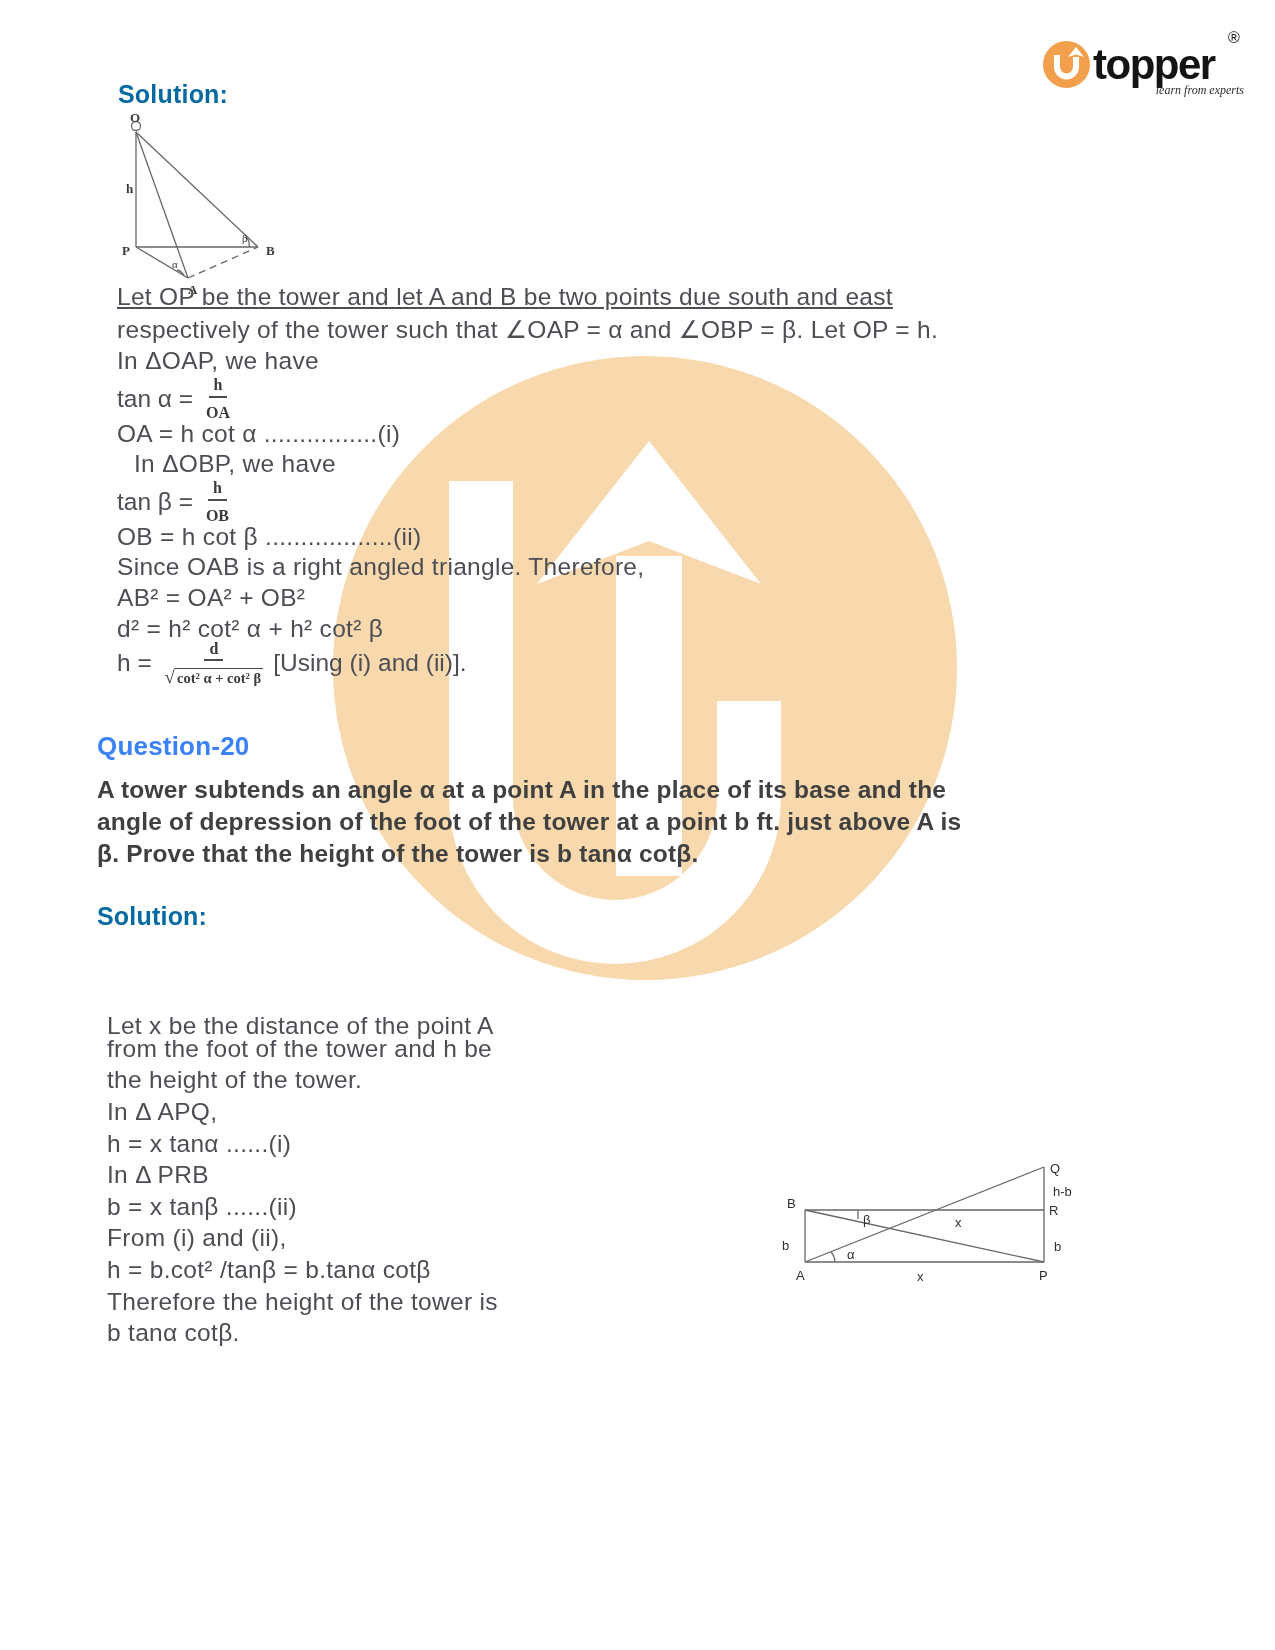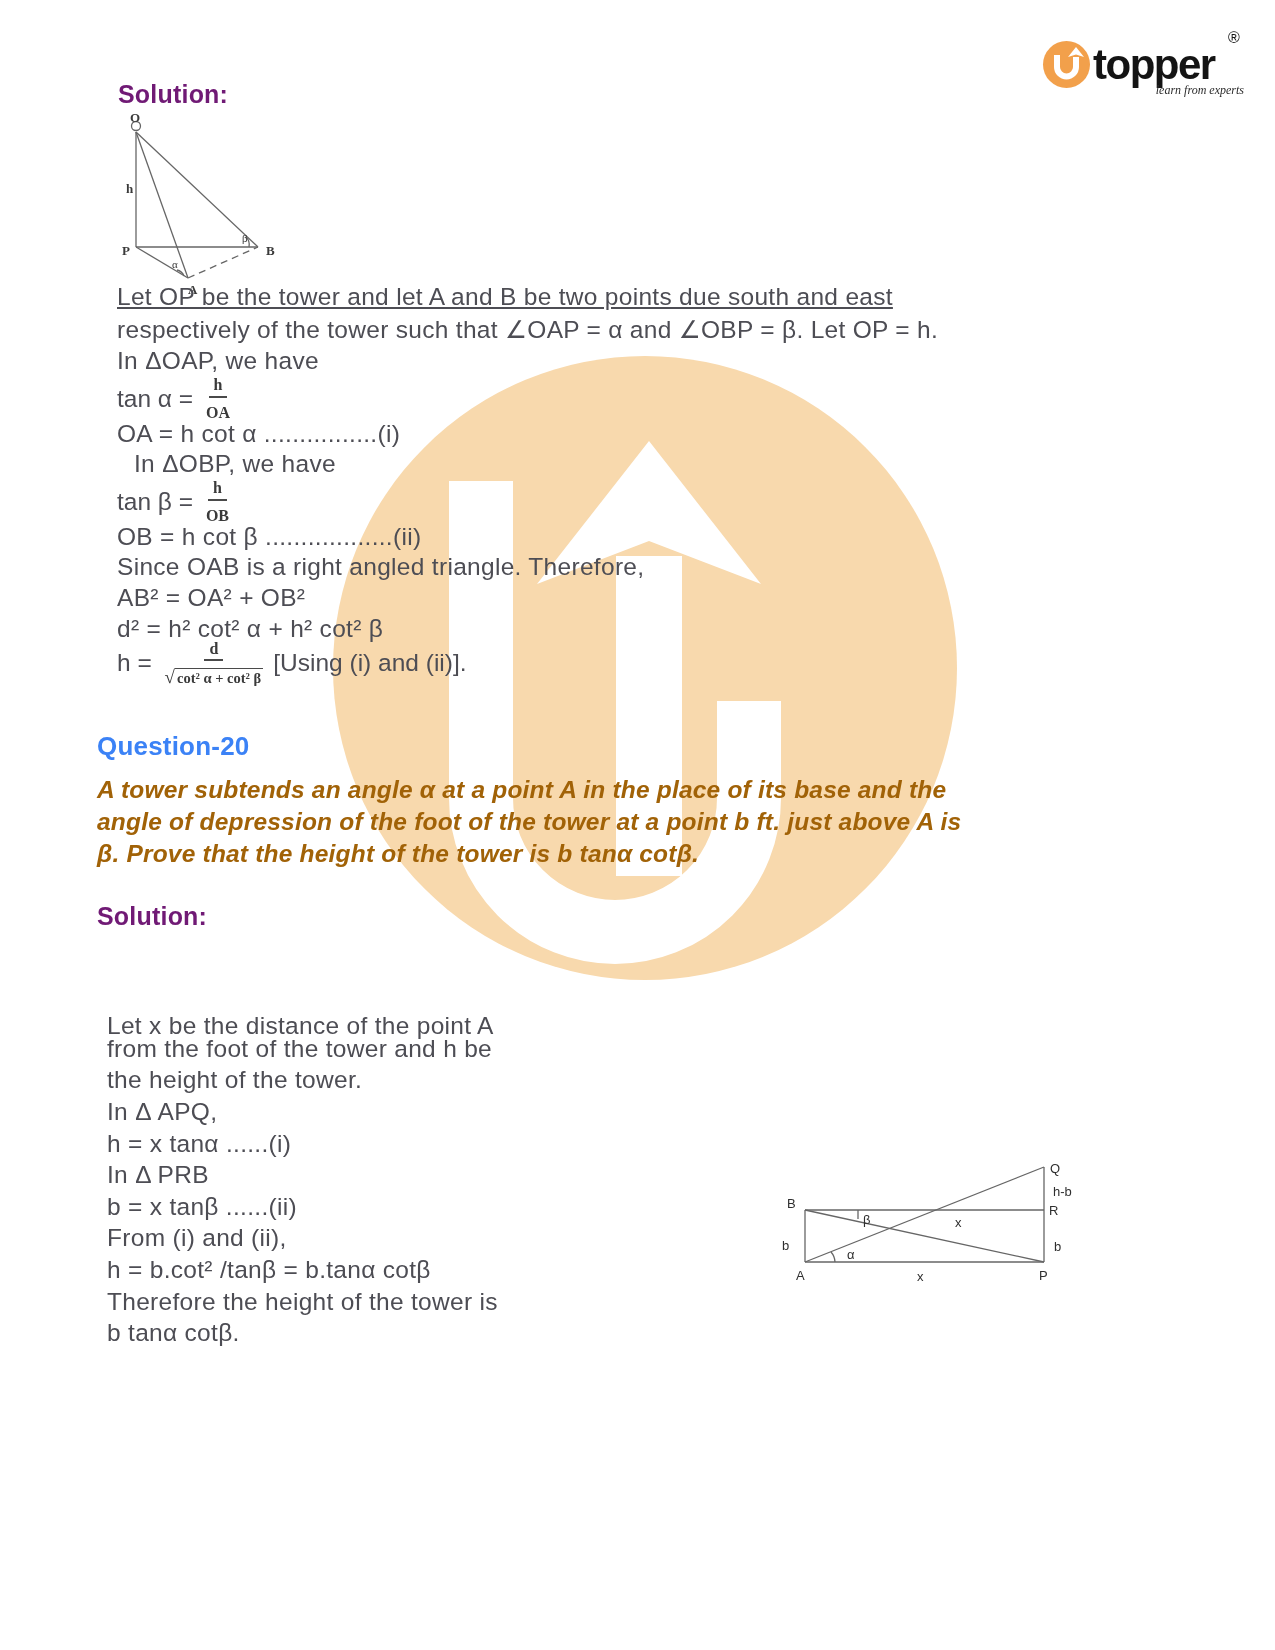--- a/index.html
+++ b/index.html
@@ -2,22 +2,22 @@
 <html><head>
 <meta charset="utf-8">
 <style>
   html,body { margin:0; padding:0; background:#fff; }
   .page {
     position:relative; width:1275px; height:1650px; background:#fff;
     overflow:hidden; font-family:"Liberation Sans", sans-serif;
   }
   .abs { position:absolute; }
   .body-line { font-size:24.5px; color:#4d4d54; letter-spacing:0.3px; white-space:pre; }
-  .q-line   { font-size:24.5px; font-weight:bold; color:#a16207; letter-spacing:0.2px; white-space:pre;font-style:italic; }
-  .heading-orange { font-size:25px; font-weight:bold; color:#701a75; letter-spacing:0.2px; }
+  .q-line   { font-size:24.5px; font-weight:bold; color:#404040; letter-spacing:0.2px; white-space:pre; }
+  .heading-orange { font-size:25px; font-weight:bold; color:#0369a1; letter-spacing:0.2px; }
   .heading-red    { font-size:26px; font-weight:bold; color:#3b82f6; letter-spacing:0.2px; }
   .frac-row { display:flex; align-items:center; height:50px; font-size:24.5px; color:#4d4d54; white-space:pre; }
   .frac { display:inline-flex; flex-direction:column; align-items:center;
           font-family:"Liberation Serif", serif; font-weight:bold; font-size:16px;
           color:#3a3a3a; margin-left:6px; line-height:1.15; }
   .frac .num { padding:0 5px 1px; border-bottom:2px solid #4a4a4a; }
   .frac .den { padding-top:6px; display:inline-flex; align-items:flex-end; }
   .radical  { font-size:19px; line-height:1; font-weight:bold; }
   .radicand { border-top:1.8px solid #4a4a4a; padding:1px 2px 0; font-size:14.5px; }
   .suffix { margin-left:10px; }

